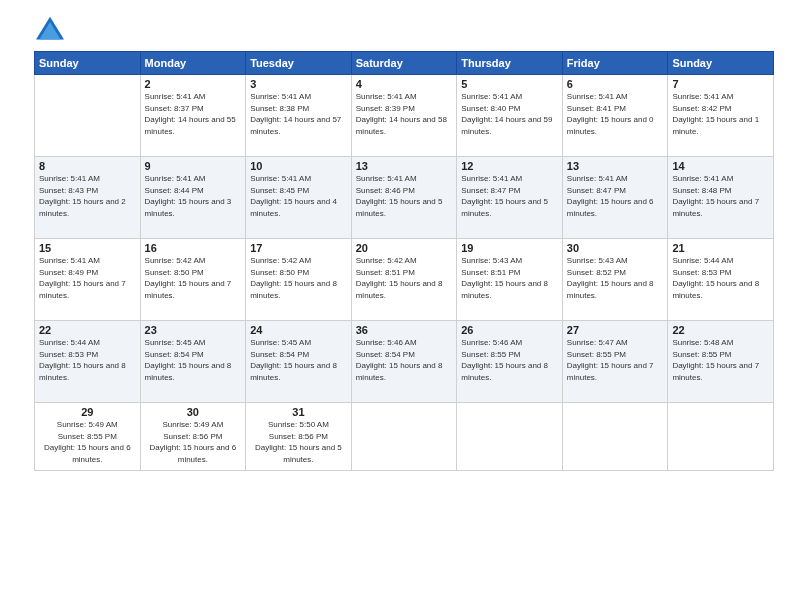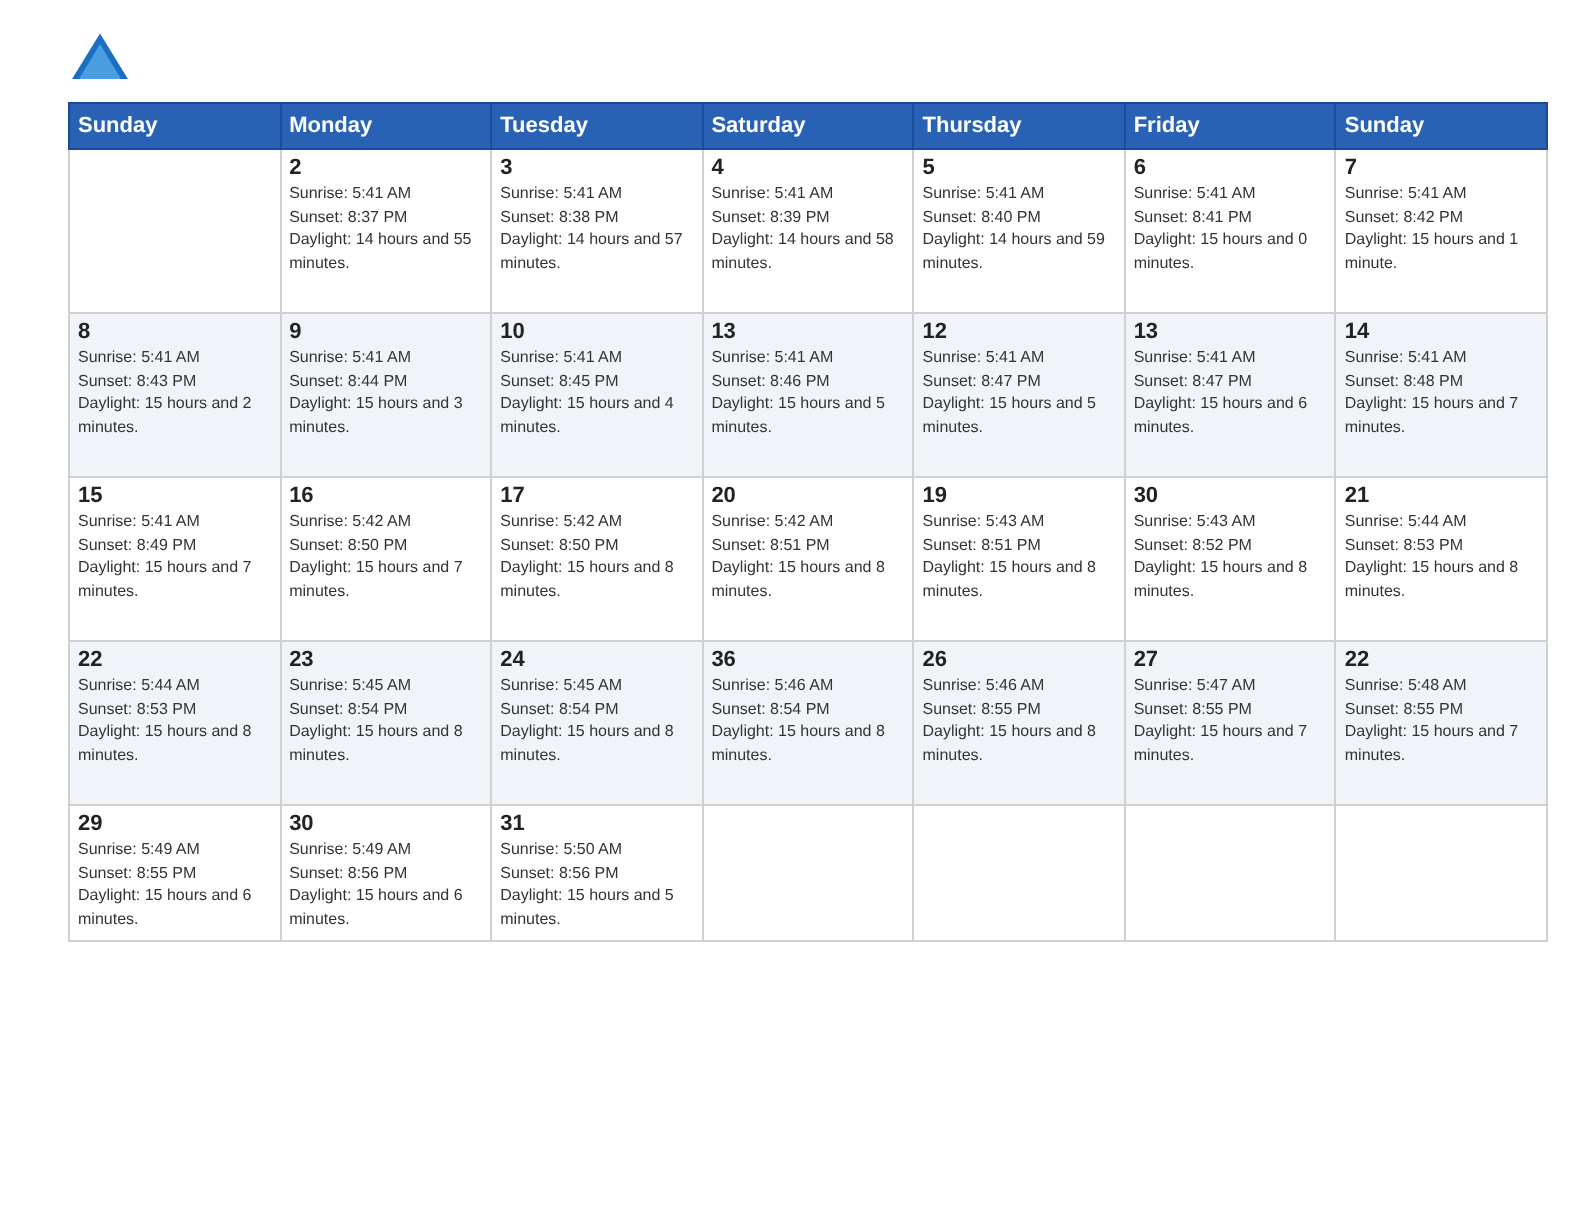--- a/index.html
+++ b/index.html
@@ -95,20 +95,21 @@
     .cell-text {
       font-size: 8px;
       line-height: 1.45;
       color: #333;
     }
     .empty-cell {
       background: #fff !important;
     }
     .last-row td {
       height: 68px;
+      text-align: center;
     }
   </style>
 </head>
 <body>
 
 <div class="page">
   <div class="header">
     <div class="logo">
       <svg class="logo-icon" viewBox="0 0 36 32">
         <polygon points="18,2 34,28 2,28" fill="#1a6fc4"></polygon>

